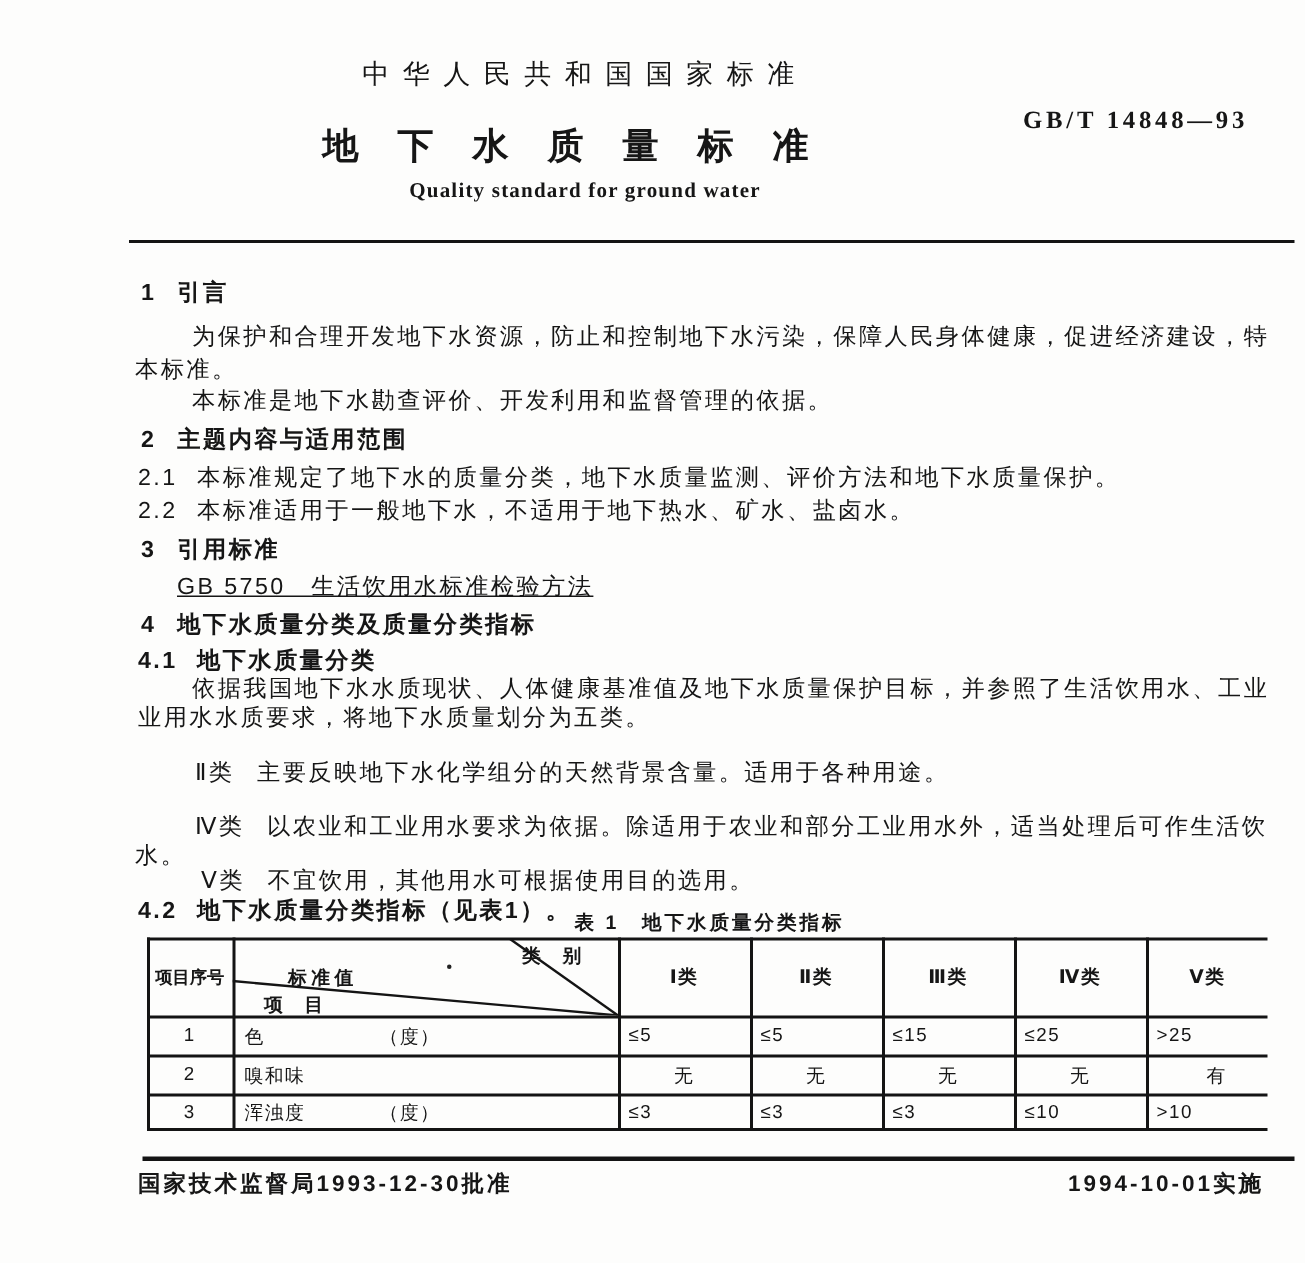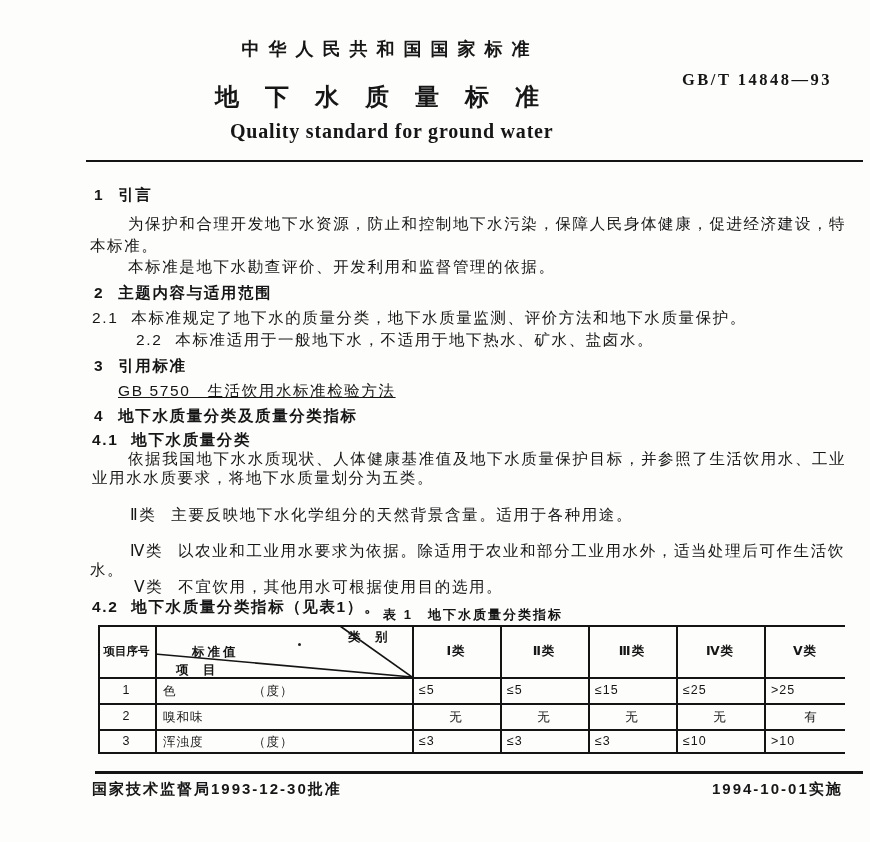--- a/index.html
+++ b/index.html
@@ -1,25 +1,25 @@
 <!DOCTYPE html>
 <html><head>
 <meta charset="utf-8">
 <style>
   html,body{margin:0;padding:0;background:#fff;}
   #page{position:relative;width:870px;height:842px;background:#fdfdfc;overflow:hidden;
         font-family:"Liberation Sans","DejaVu Sans",sans-serif;color:#161616;}
   .abs{position:absolute;white-space:nowrap;}
   
-  .std-label{top:37px;left:160px;width:460px;text-align:center;font-size:18px;font-weight:bold;letter-spacing:9px;}
+  .std-label{top:37px;left:160px;width:460px;text-align:center;font-size:18px;font-weight:normal;letter-spacing:9px;}
   .std-code{top:70px;left:682px;width:148px;overflow:hidden;font-family:"Liberation Serif","DejaVu Serif",serif;
             font-size:16.5px;font-weight:bold;letter-spacing:2.5px;}
   .doc-title{top:81px;left:180px;width:420px;text-align:center;font-size:24px;font-weight:bold;letter-spacing:26px;}
   .doc-subtitle{top:120px;left:230px;width:320px;text-align:center;font-family:"Liberation Serif","DejaVu Serif",serif;
-                font-size:20px;font-weight:bold;letter-spacing:0.8px;}
+                font-size:14px;font-weight:bold;letter-spacing:0.8px;}
   .rule{position:absolute;background:#141414;}
   
   .line{position:absolute;white-space:nowrap;font-size:15.5px;letter-spacing:1.6px;}
   .head{font-weight:bold;}
   .num{display:inline-block;margin-right:14px;}
   .cnum{display:inline-block;margin-right:13px;}
   .clabel{display:inline-block;margin-right:15px;}
   
   .tcell{position:absolute;font-size:12.5px;letter-spacing:1px;white-space:nowrap;}
   .thead{font-weight:bold;}
@@ -48,21 +48,21 @@
   <div class="line" style="left:128px;top:214px;">为保护和合理开发地下水资源，防止和控制地下水污染，保障人民身体健康，促进经济建设，特制定</div>
   <div class="line" style="left:90px;top:236px;">本标准。</div>
   <div class="line" style="left:128px;top:257px;">本标准是地下水勘查评价、开发利用和监督管理的依据。</div>
 
   <div class="line head" style="left:94px;top:283px;">
     <span class="num">2</span><span>主题内容与适用范围</span>
   </div>
   <div class="line" style="left:92px;top:308px;">
     <span class="cnum">2.1</span><span>本标准规定了地下水的质量分类，地下水质量监测、评价方法和地下水质量保护。</span>
   </div>
-  <div class="line" style="left:92px;top:330px;margin-left:44px;">
+  <div class="line" style="left:92px;top:330px;">
     <span class="cnum">2.2</span><span>本标准适用于一般地下水，不适用于地下热水、矿水、盐卤水。</span>
   </div>
 
   <div class="line head" style="left:94px;top:356px;">
     <span class="num">3</span><span>引用标准</span>
   </div>
   <div class="line" style="left:118px;top:381px;text-decoration:underline;">GB 5750　生活饮用水标准检验方法</div>
 
   <div class="line head" style="left:94px;top:406px;">
     <span class="num">4</span><span>地下水质量分类及质量分类指标</span>

